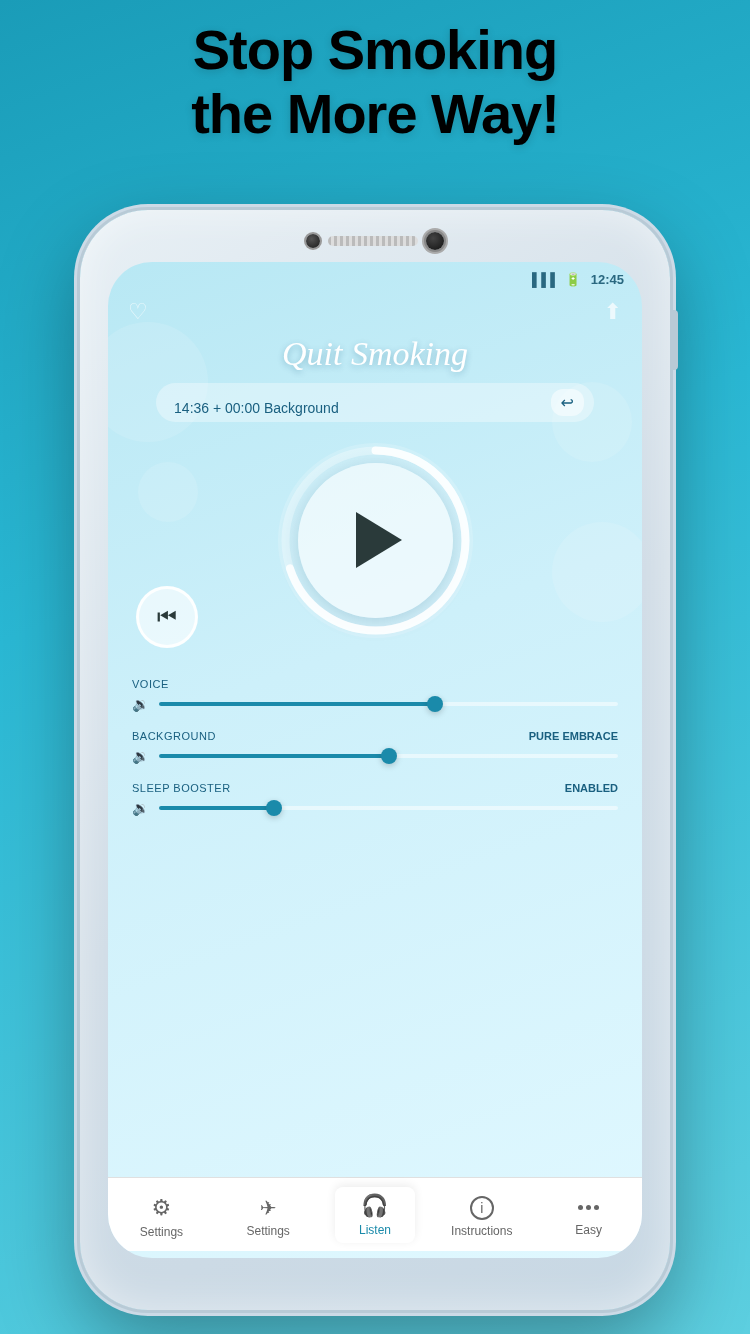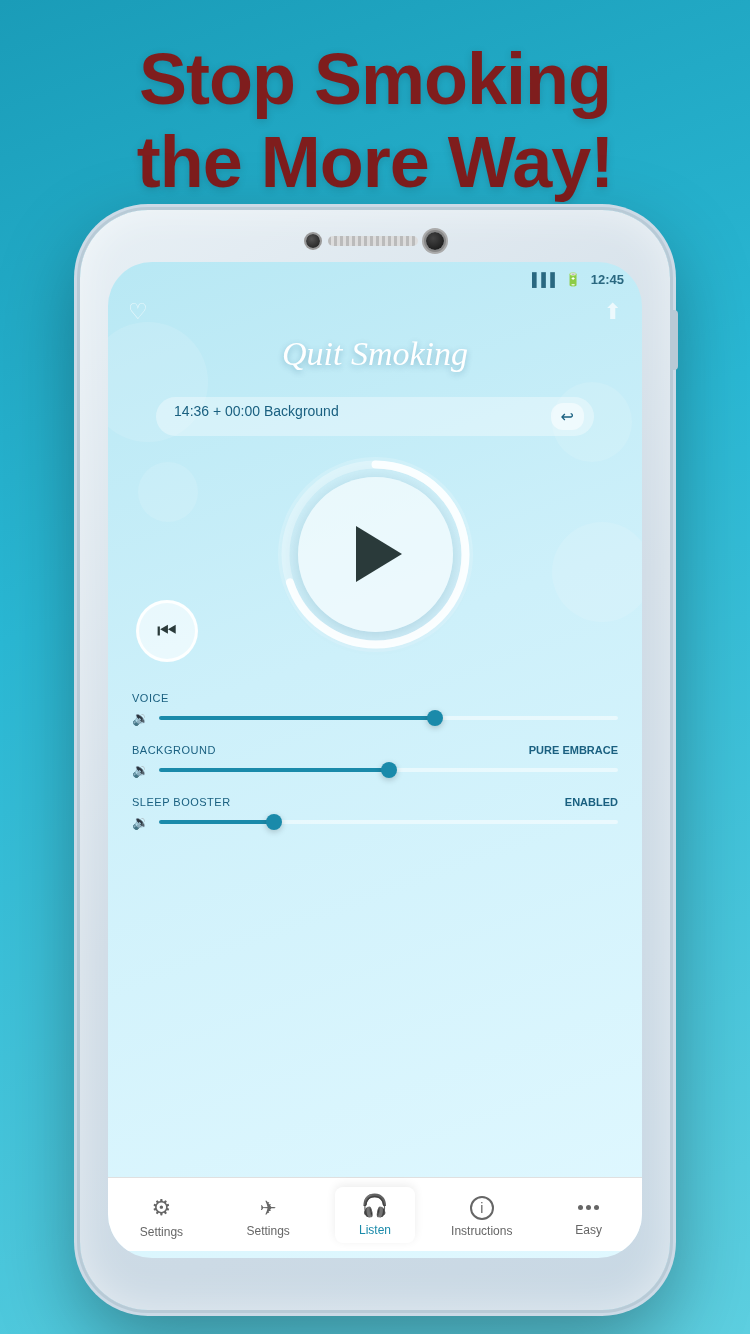--- a/index.html
+++ b/index.html
@@ -8,23 +8,23 @@
       height: 1334px;
       overflow: hidden;
       background: linear-gradient(160deg, #1a9cb8 0%, #2ab8d4 40%, #5dcfe0 100%);
       font-family: 'Arial', sans-serif;
       position: relative;
     }
 
     
     .header-title {
       text-align: center;
-      padding-top: 38px;
-      color: #7f1d1d;
-      font-size: 72px;
+      padding-top: 18px;
+      color: #000000;
+      font-size: 56px;
       font-weight: 900;
       line-height: 1.15;
       text-shadow: 0 2px 8px rgba(0,0,0,0.15);
       letter-spacing: -1px;
     }
 
     
     .phone-wrapper {
       position: absolute;
       top: 210px;
@@ -151,25 +151,25 @@
       font-size: 34px;
       color: white;
       text-shadow: 0 2px 6px rgba(0,80,120,0.3);
       margin-top: 2px;
       font-weight: normal;
     }
 
     
     .duration-bar {
       display: flex;
-      align-items: flex-start;
+      align-items: flex-end;
       background: rgba(255,255,255,0.35);
       border-radius: 20px;
       padding: 6px 10px 6px 18px;
-      margin-top: 24px;
+      margin-top: 10px;
       gap: 8px;
       width: 82%;
     }
     .duration-text {
       flex: 1;
       font-size: 14px;
       color: #1a6080;
       font-weight: 500;
     }
     .loop-btn {

